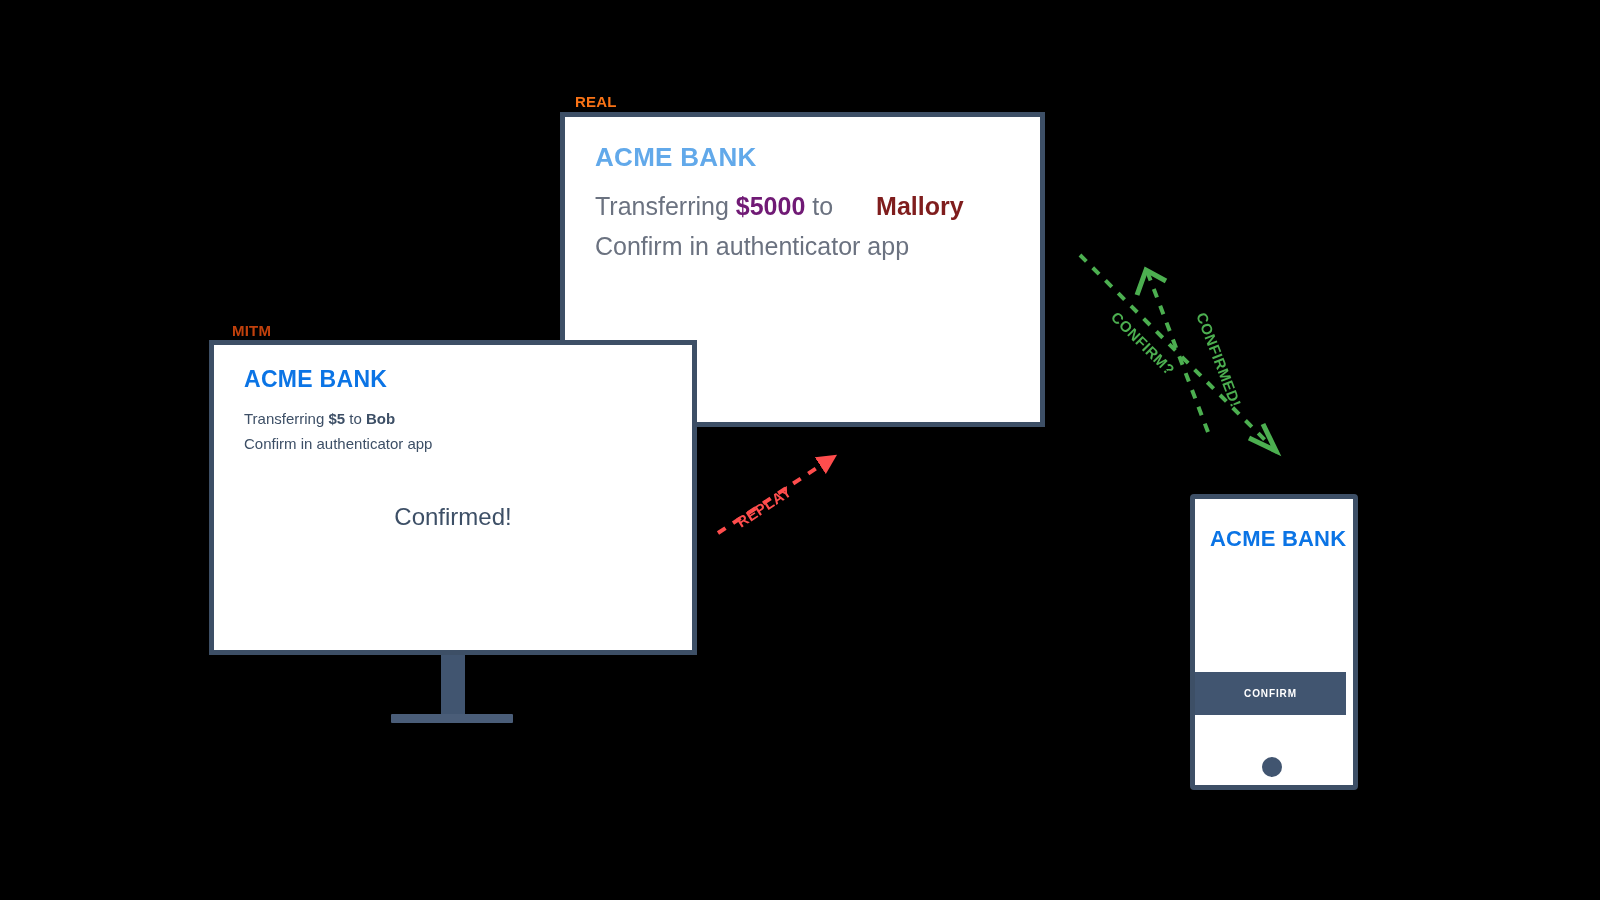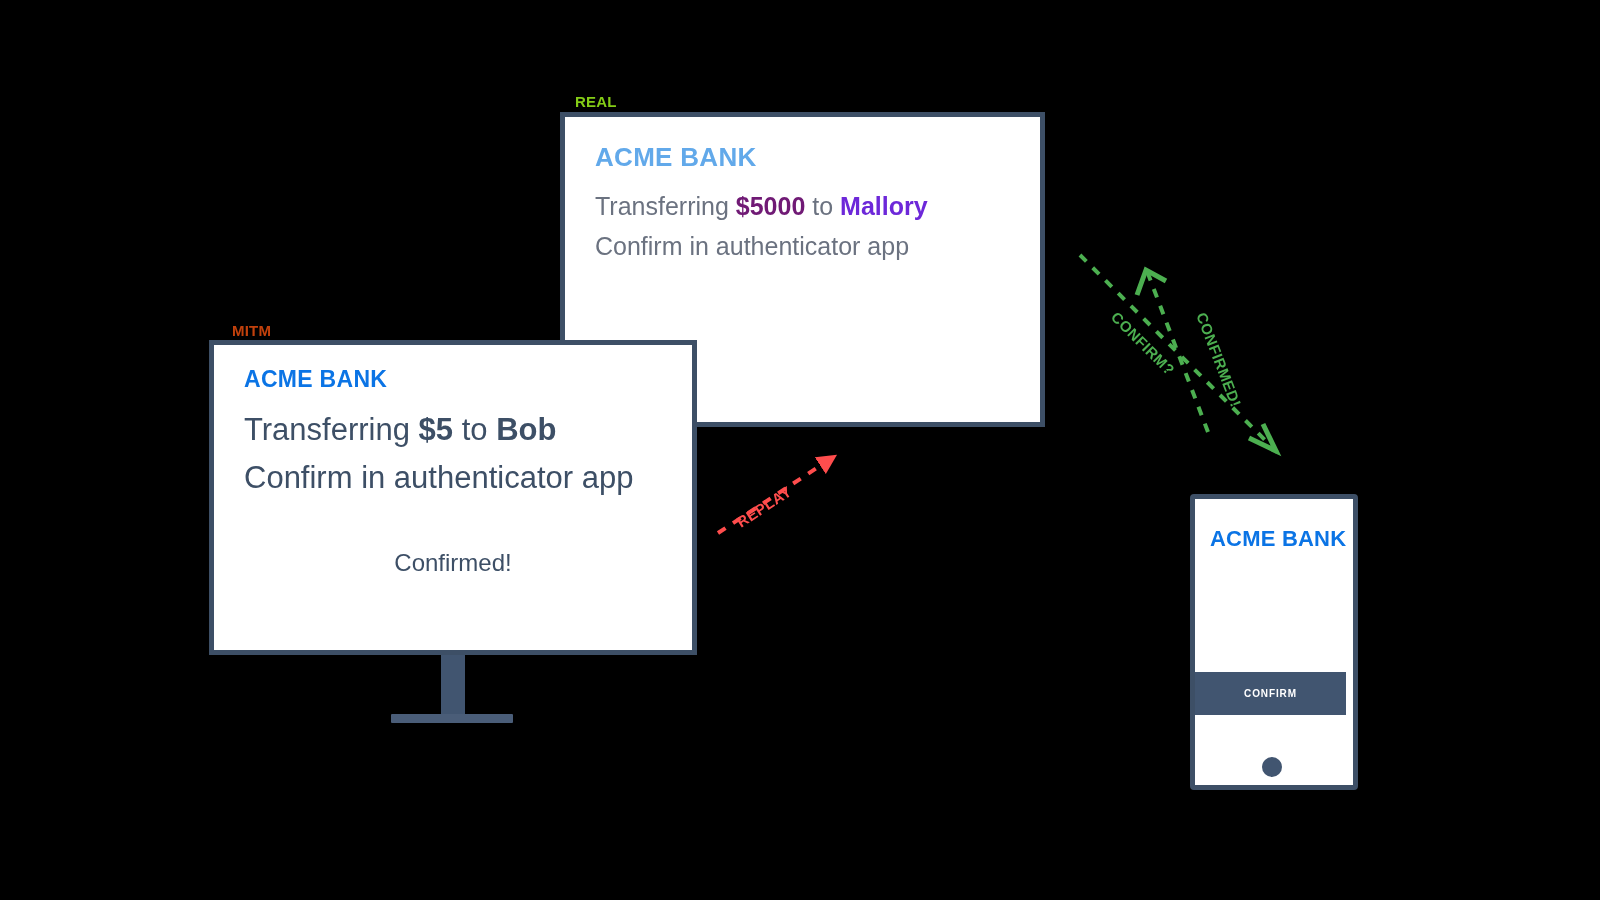--- a/index.html
+++ b/index.html
@@ -24,21 +24,21 @@
   .abs { position: absolute; }
 
   
   .tag {
     font-size: 15px;
     font-weight: 700;
     letter-spacing: 0.2px;
     line-height: 1;
     white-space: nowrap;
   }
-  .tag-real  { color: #84cc16; }
+  .tag-real  { color: #f97316; }
   .tag-mitm  { color: #c2410c; }
 
   
   .monitor-screen {
     background: #ffffff;
     border: 5px solid #3d4f66;
     box-sizing: border-box;
   }
   .screen-inner {
     padding: 26px 30px 0 30px;
@@ -56,24 +56,24 @@
   .brand-mitm  { color: #0b74e5; font-size: 23px; }
   .brand-phone { color: #0b74e5; font-size: 22px; letter-spacing: 0.2px; }
 
   .line {
     color: #6b7280;
     line-height: 1.45;
     margin: 0;
     white-space: nowrap;
   }
   .line-real { font-size: 25px; margin-bottom: 4px; }
-  .line-mitm { font-size: 31px; color: #3d4f66; margin-bottom: 3px; }
+  .line-mitm { font-size: 15px; color: #3d4f66; margin-bottom: 3px; }
 
   .amt-danger  { color: #701a75; font-weight: 700; }
-  .payee-danger{ color: #6d28d9; font-weight: 700; }
+  .payee-danger{ color: #7f1d1d; font-weight: 700; margin-left: 36px; }
   .strongtxt   { color: #3d4f66; font-weight: 700; }
 
   .confirmed-text {
     font-size: 24px;
     color: #3d4f66;
     text-align: center;
     margin: 0;
   }
 
   

